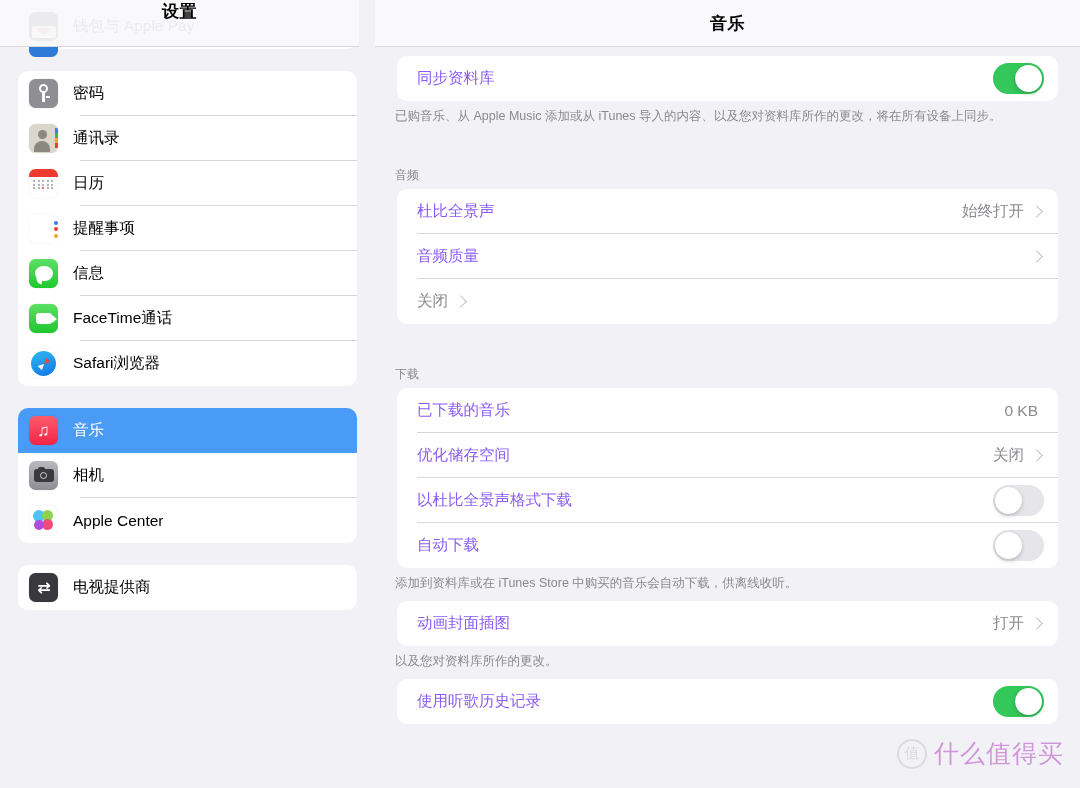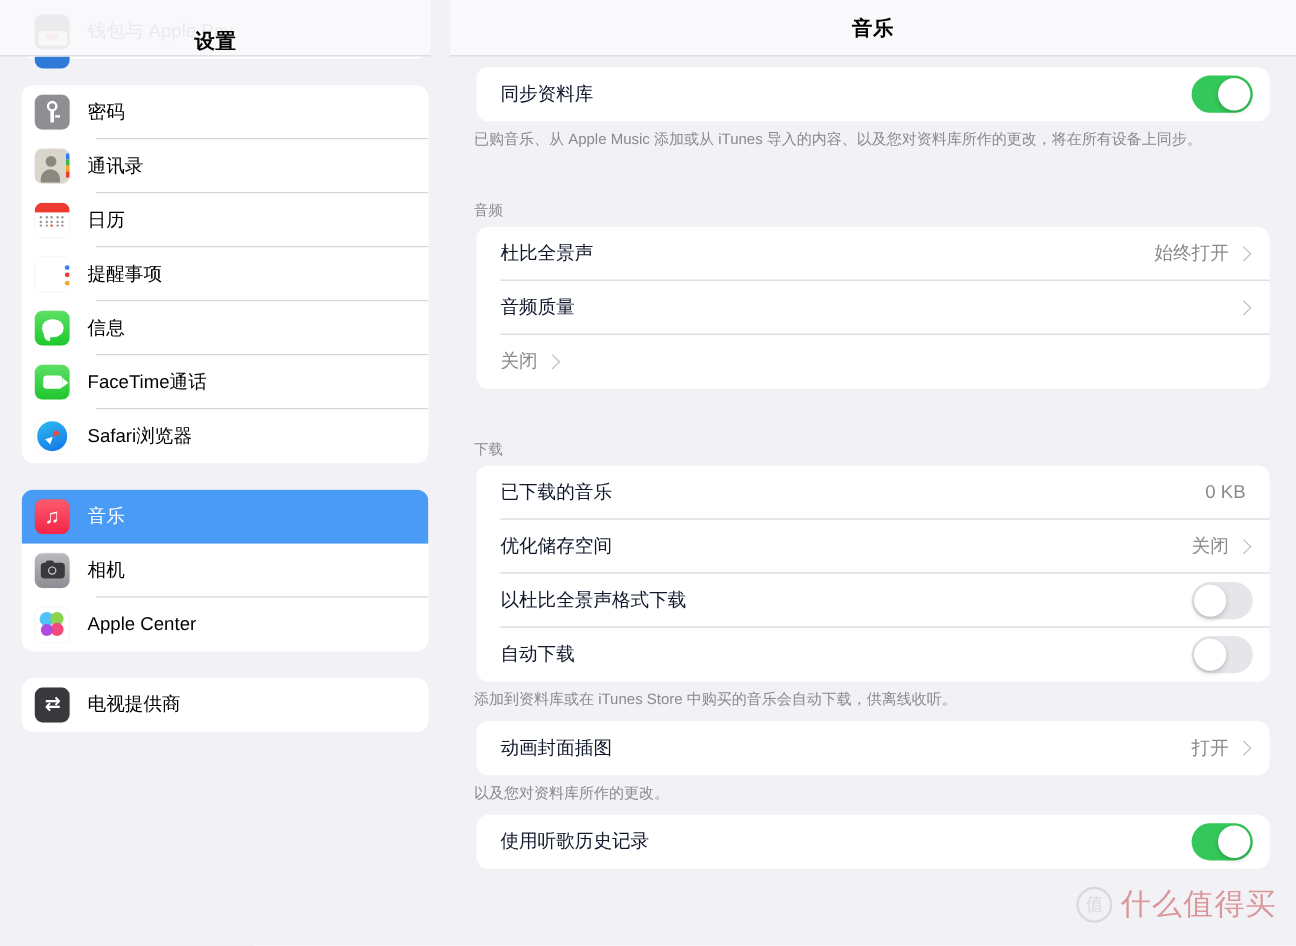--- a/index.html
+++ b/index.html
@@ -29,21 +29,21 @@
     overflow: hidden;
     flex: 0 0 375px;
   }
   .sidebar-header {
     position: absolute;
     top: 0; left: 0; right: 16px;
     height: 46px;
     background: rgba(249,249,251,0.94);
     border-bottom: 1px solid #D8D8DC;
     display: flex;
-    align-items: flex-end;
+    align-items: flex-start;
     justify-content: center;
     z-index: 20;
   }
   .sidebar-header .title {
     font-size: 17px;
     font-weight: bold;
     color: #000;
     letter-spacing: 0.5px;
   }
   .sidebar-scroll {
@@ -243,21 +243,21 @@
   }
   .row .rowdiv {
     position:absolute;
     left:20px; right:0; bottom:0;
     height:1px;
     background:#D6D6DA;
   }
   .row:last-child .rowdiv { display:none; }
   .row .label {
     font-size: 15.5px;
-    color:#0f172a;
+    color:#8b5cf6;
     flex:1;
     white-space:nowrap;
   }
   .row .value {
     font-size: 15.5px;
     color:#8A8A8E;
     margin-right: 6px;
     white-space:nowrap;
   }
   .chev {
@@ -307,21 +307,21 @@
     width: 26px; height:26px;
     border-radius:50%;
     border: 2px solid #B9B9BE;
     display:flex; align-items:center; justify-content:center;
     font-size: 15px;
     color:#B9B9BE;
     margin-right: 7px;
   }
   .watermark .wmark-text {
     font-size: 25px;
-    color: #b91c1c;
+    color: #a21caf;
     letter-spacing: 1px;
     font-weight: 500;
   }
 </style>
 </head>
 <body>
 
 <div class="screen">
 
   <div class="sidebar">

